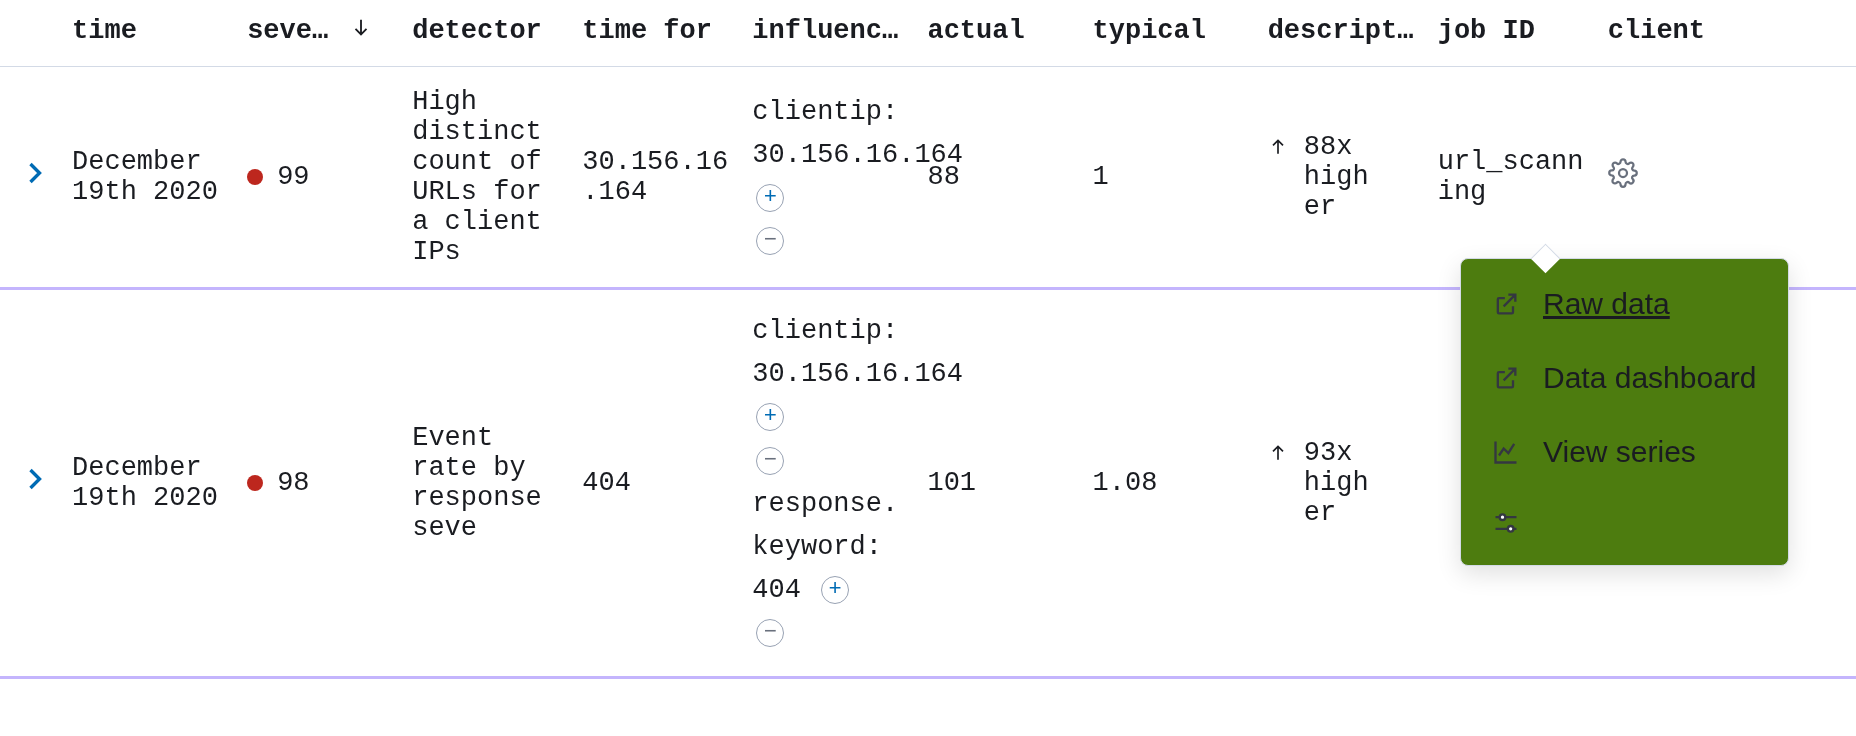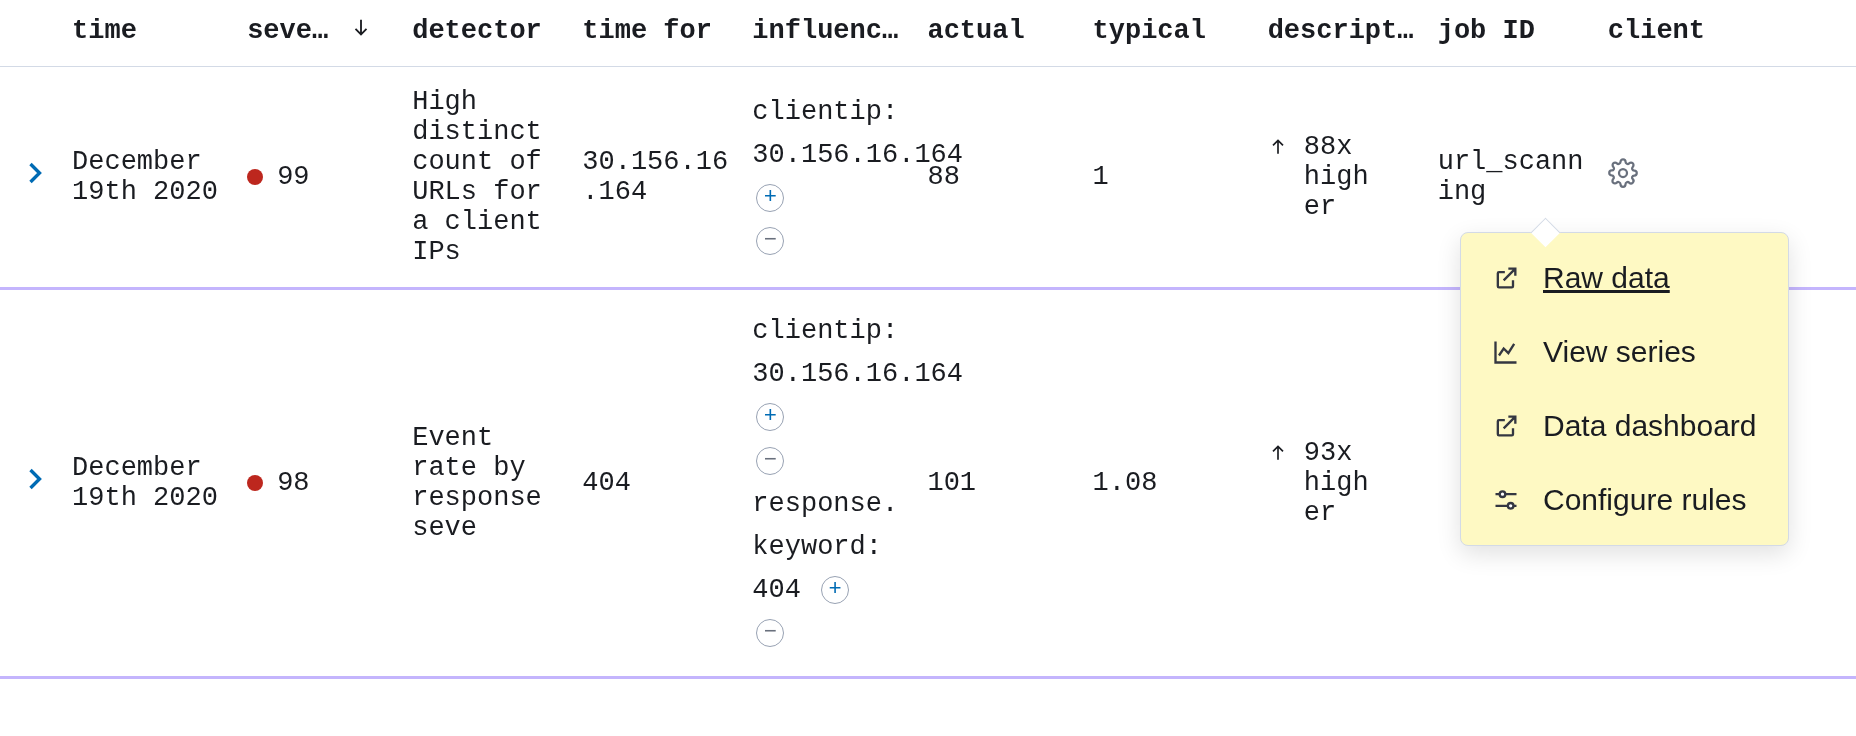--- a/index.html
+++ b/index.html
@@ -79,24 +79,24 @@
     background: #fff;
   }
   .circ-btn.minus { color: #69707d; }
   .desc-cell { white-space: nowrap; }
   .desc-arrow svg { width: 20px; height: 20px; vertical-align: middle; }
   .gear svg { width: 30px; height: 30px; }
   .gear { color: #69707d; display: inline-block; }
   
   .popover {
     position: absolute;
-    top: 232px;
+    top: 258px;
     left: 1460px;
     width: 329px;
-    background: #fef9c3;
+    background: #4d7c0f;
     border: 1px solid #d3dae6;
     border-radius: 8px;
     box-shadow: 0 8px 24px rgba(0,0,0,0.12);
     padding: 8px 0;
   }
   .popover::before {
     content: "";
     position: absolute;
     top: -11px;
     left: 74px;
@@ -258,38 +258,37 @@
       <svg viewBox="0 0 24 24" fill="none" stroke="currentColor" stroke-width="2">
           <path d="M14 4h6v6M20 4L10 14"></path>
           <path d="M18 14v5a1 1 0 0 1-1 1H6a1 1 0 0 1-1-1V8a1 1 0 0 1 1-1h5"></path>
         </svg>
     </span>
     <span>Raw data</span>
   </div>
   <div class="pop-item">
     <span class="pop-icon">
       <svg viewBox="0 0 24 24" fill="none" stroke="currentColor" stroke-width="2">
+          <path d="M14 4h6v6M20 4L10 14"></path>
+          <path d="M18 14v5a1 1 0 0 1-1 1H6a1 1 0 0 1-1-1V8a1 1 0 0 1 1-1h5"></path>
+        </svg>
+    </span>
+    <span>Data dashboard</span>
+  </div>
+  <div class="pop-item">
+    <span class="pop-icon">
+      <svg viewBox="0 0 24 24" fill="none" stroke="currentColor" stroke-width="2">
           <path d="M3 3v18h18"></path>
           <path d="M6 15l4-6 4 4 5-8"></path>
         </svg>
     </span>
     <span>View series</span>
-  </div>
-  <div class="pop-item">
-    <span class="pop-icon">
-      <svg viewBox="0 0 24 24" fill="none" stroke="currentColor" stroke-width="2">
-          <path d="M14 4h6v6M20 4L10 14"></path>
-          <path d="M18 14v5a1 1 0 0 1-1 1H6a1 1 0 0 1-1-1V8a1 1 0 0 1 1-1h5"></path>
-        </svg>
-    </span>
-    <span>Data dashboard</span>
   </div>
   <div class="pop-item">
     <span class="pop-icon">
       <svg viewBox="0 0 24 24" fill="none" stroke="currentColor" stroke-width="2">
           <path d="M3 7h18M3 17h18"></path>
           <circle cx="9" cy="7" r="2.4" fill="#fff"></circle>
           <circle cx="16" cy="17" r="2.4" fill="#fff"></circle>
         </svg>
     </span>
-    <span>Configure rules</span>
   </div>
 </div>
 
 </body></html>

